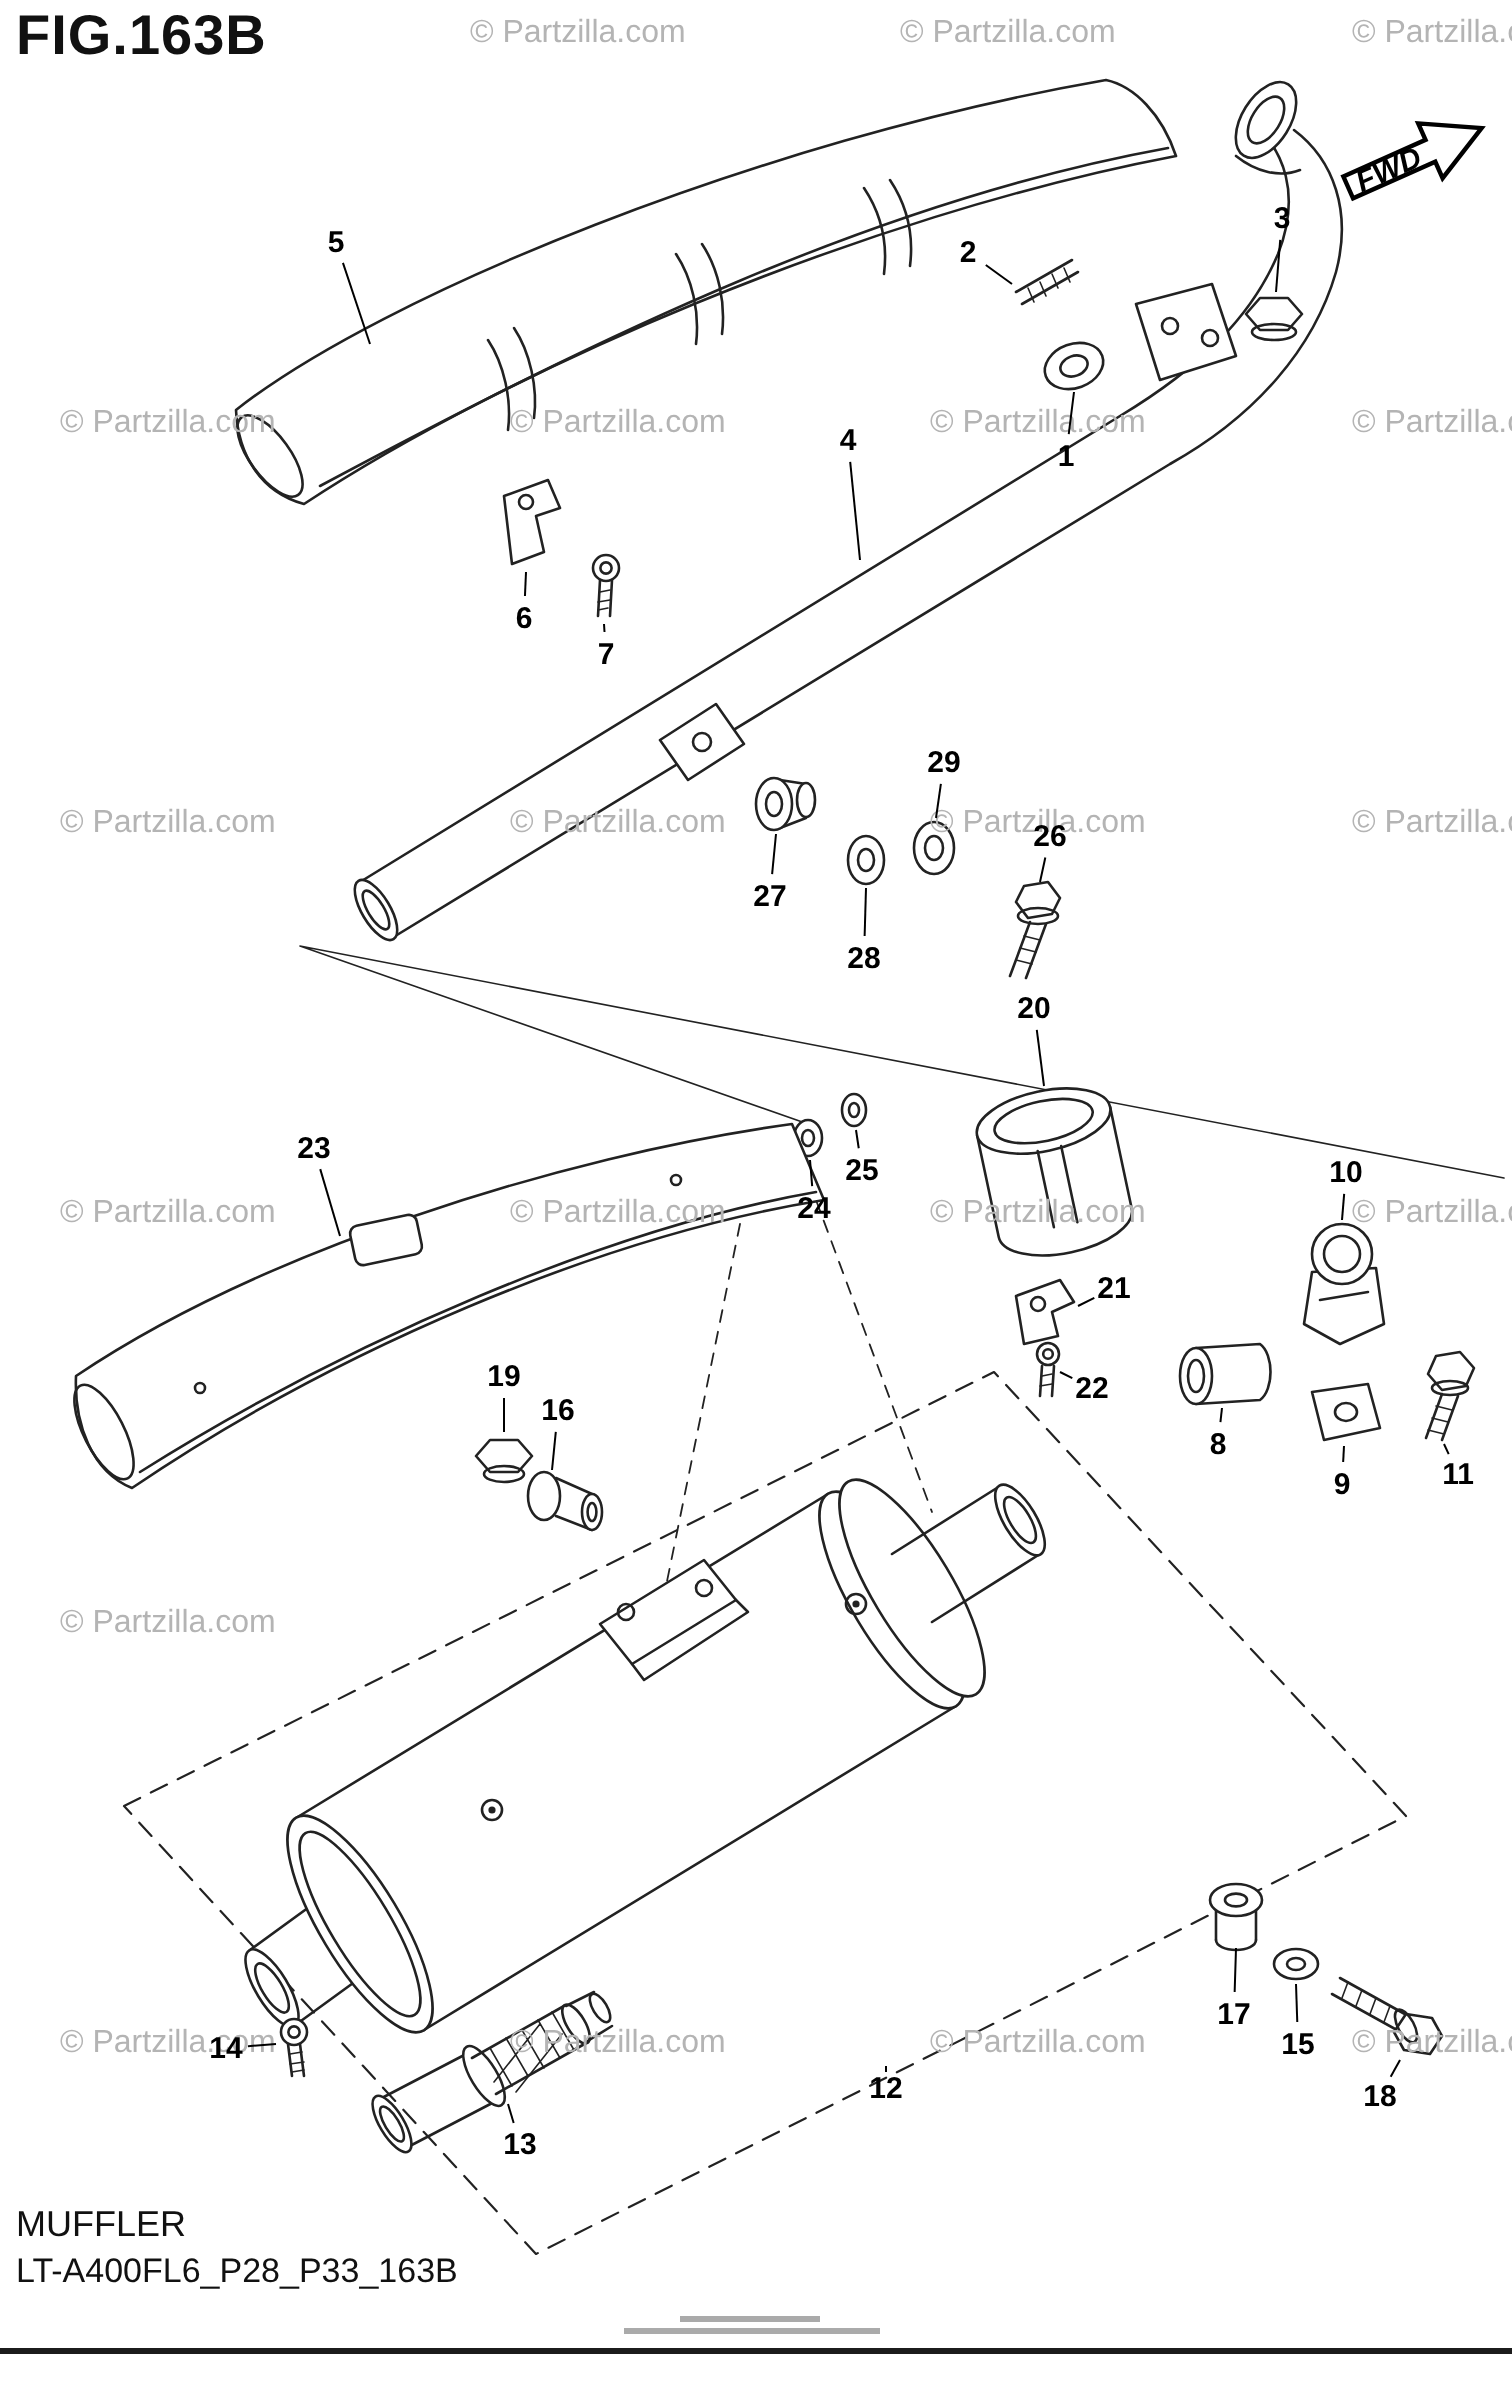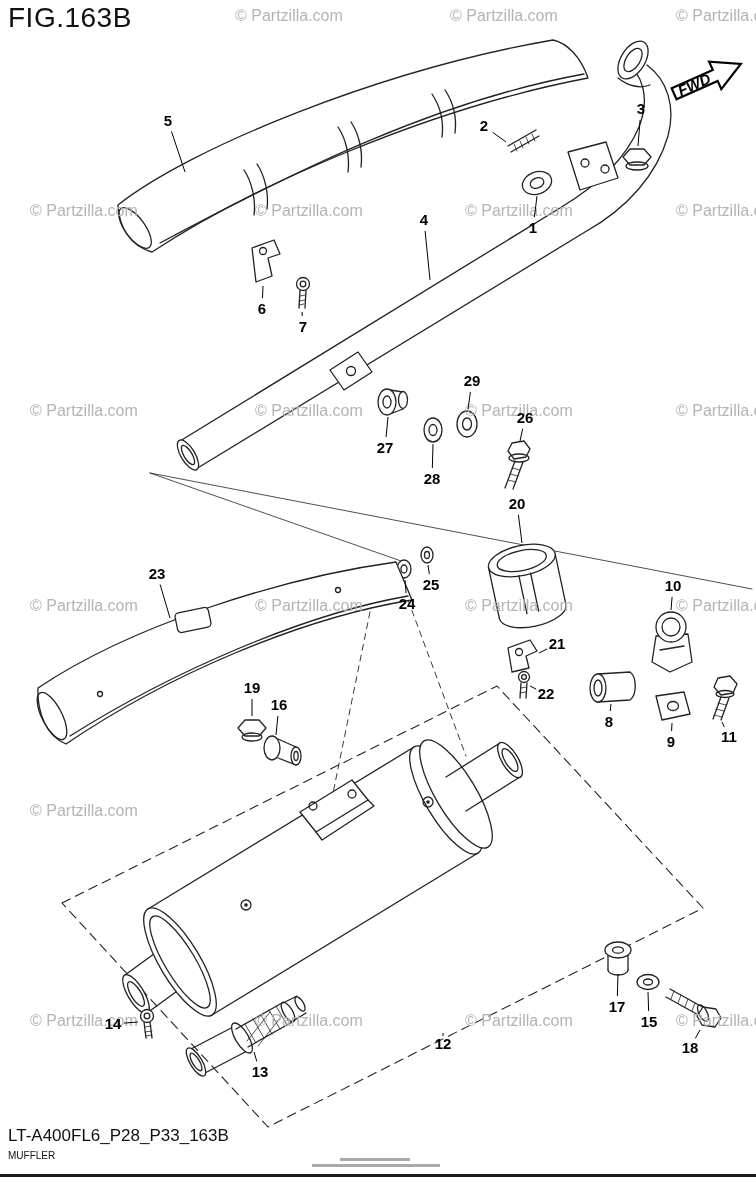--- a/index.html
+++ b/index.html
@@ -1,32 +1,32 @@
 <!DOCTYPE html>
 <html><head>
 <meta charset="utf-8">
 <style>
   *{box-sizing:border-box}
   body{margin:0;background:#fff}
   .page{position:relative;width:756px;height:1200px;background:#fff;overflow:hidden;
         font-family:"Liberation Sans","DejaVu Sans",sans-serif;color:#111}
-  .title{position:absolute;left:8px;top:2px;font-size:28px;font-weight:400;letter-spacing:.5px}
+  .title{position:absolute;left:8px;top:2px;font-size:28px;font-weight:700;letter-spacing:.5px}
   svg.diagram{position:absolute;left:0;top:0}
   .wm{font-family:"Liberation Sans",sans-serif;font-size:16px;fill:#b4b4b4}
   .callout{font-family:"Liberation Sans",sans-serif;font-size:15px;font-weight:bold;fill:#000;text-anchor:middle}
   .leader{stroke:#000;stroke-width:1}
   .art *{fill:none;stroke:#222;stroke-width:1.3;stroke-linecap:round;stroke-linejoin:round}
   .art .wf{fill:#fff}
   .art .thin{stroke-width:.8}
   .art .dash{stroke-dasharray:9 6;stroke-width:1.1}
   .art .dashdot{stroke-dasharray:6 5;stroke-width:.9}
   .art .dot{fill:#222;stroke:none}
   .fwd-text{font-style:italic;font-weight:700;font-size:15px;font-family:"Liberation Sans",sans-serif;fill:#000}
   .footer-code{position:absolute;left:8px;top:1126px;font-size:17px}
-  .footer-name{position:absolute;left:8px;top:1150px;font-size:10px}
+  .footer-name{position:absolute;left:8px;top:1102px;font-size:18px}
   .fineprint{position:absolute;background:#aaa;height:3px}
   .rule{position:absolute;left:0;top:1174px;width:756px;height:3px;background:#1c1c1c}
 </style>
 </head>
 <body>
 
 <div class="page">
 
   <div class="title">FIG.163B</div>
 

